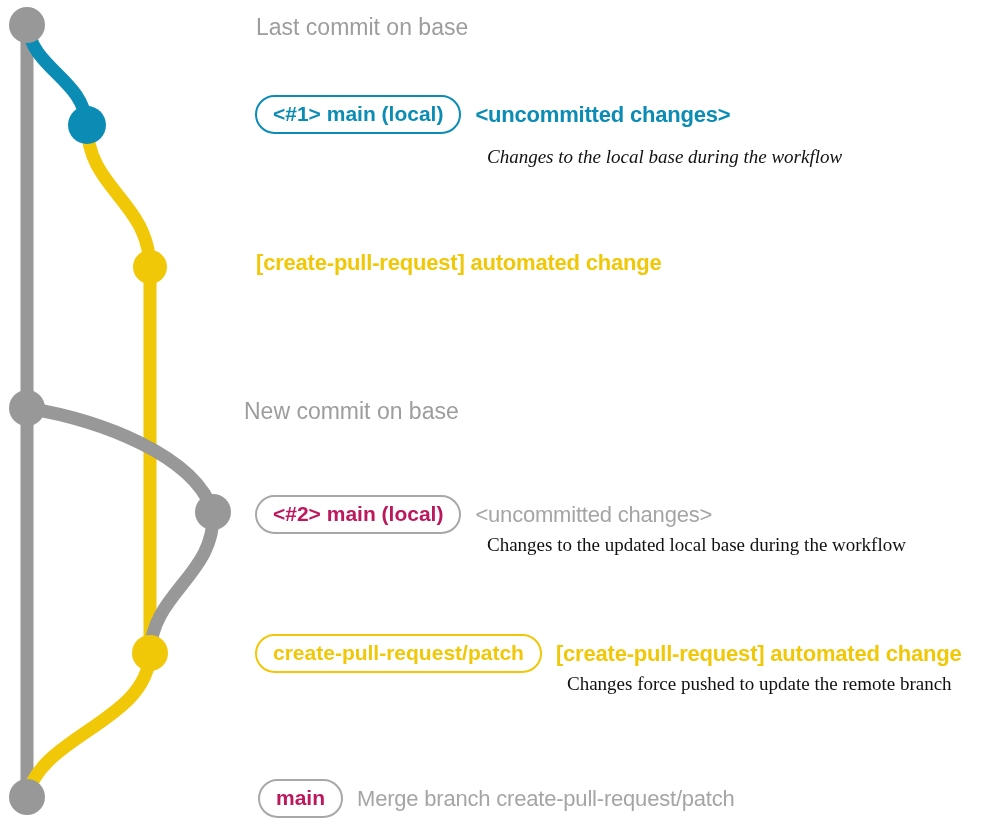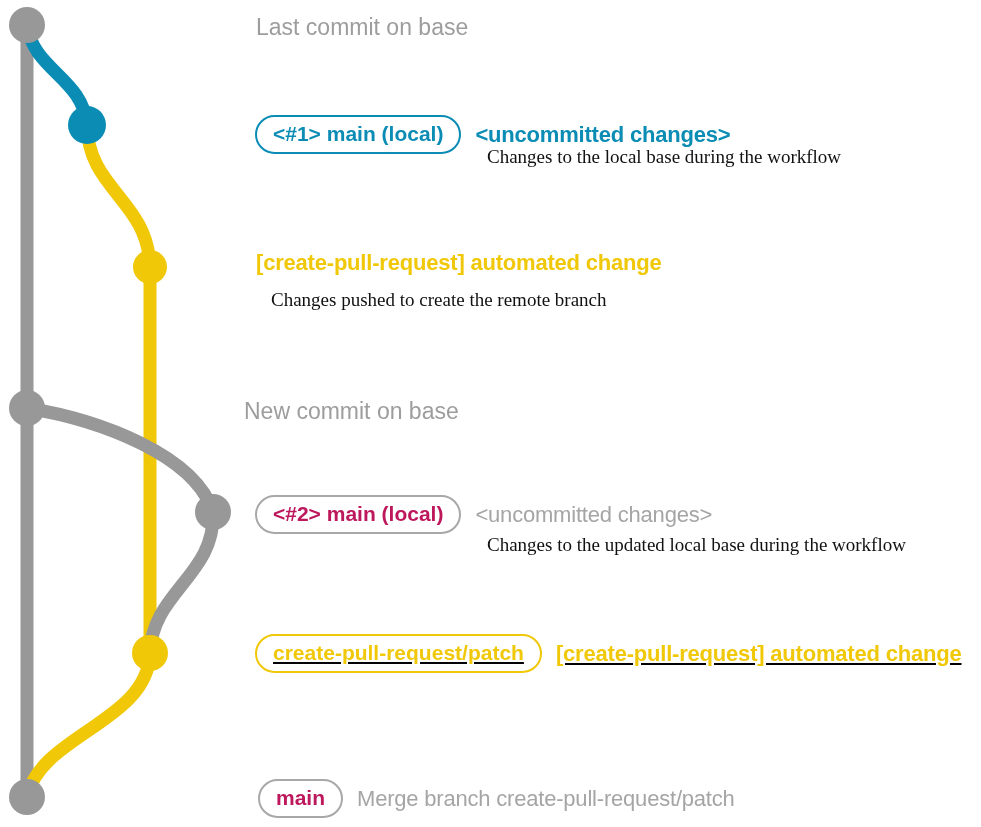--- a/index.html
+++ b/index.html
@@ -103,42 +103,42 @@
   <circle cx="27" cy="408" r="18" fill="#989898"></circle>
   <circle cx="213" cy="512" r="18" fill="#989898"></circle>
   <circle cx="150" cy="653" r="18" fill="#f0c808"></circle>
   <circle cx="27" cy="797" r="18" fill="#989898"></circle>
 </svg>
 
 <div class="layer">
 
   <div class="plain-title" style="left:256px; top:14px;">Last commit on base</div>
 
-  <div class="row" style="left:255px; top:115px;">
+  <div class="row" style="left:255px; top:95px;">
     <span class="badge blue">&lt;#1&gt; main (local)</span>
     <span class="subject blue">&lt;uncommitted changes&gt;</span>
   </div>
-  <div class="note" style="left:487px; top:146px;">Changes to the local base during the workflow</div>
+  <div class="note" style="left:487px; top:146px;font-style:italic;">Changes to the local base during the workflow</div>
 
   <div class="row" style="left:256px; top:250px;">
     <span class="subject yellow" style="margin-left:0;">[create-pull-request] automated change</span>
   </div>
-  <div class="note" style="left:271px; top:289px;">Changes pushed to create the remote branch</div>
 
   <div class="plain-title" style="left:244px; top:398px;">New commit on base</div>
 
   <div class="row" style="left:255px; top:495px;">
     <span class="badge gray">&lt;#2&gt; main (local)</span>
     <span class="subject gray">&lt;uncommitted changes&gt;</span>
   </div>
   <div class="note" style="left:487px; top:534px;">Changes to the updated local base during the workflow</div>
 
-  <div class="row" style="left:255px; top:634px;text-decoration:underline;">
+  <div class="row" style="left:255px; top:634px;">
     <span class="badge yellow">create-pull-request/patch</span>
     <span class="subject yellow">[create-pull-request] automated change</span>
   </div>
+  <div class="note" style="left:567px; top:673px;">Changes force pushed to update the remote branch</div>
 
   <div class="row" style="left:258px; top:779px;align-items:center;">
     <span class="badge gray">main</span>
     <span class="subject gray">Merge branch create-pull-request/patch</span>
   </div>
 
 </div>
 
 </body></html>

